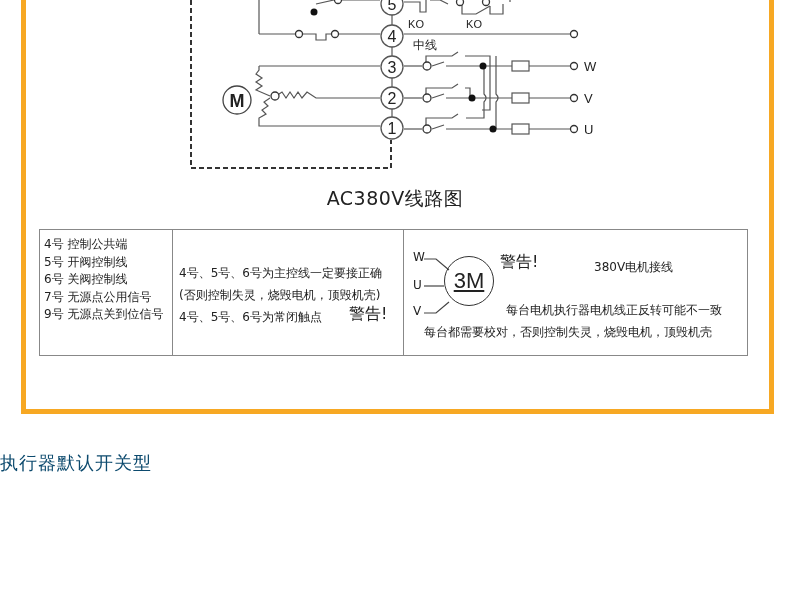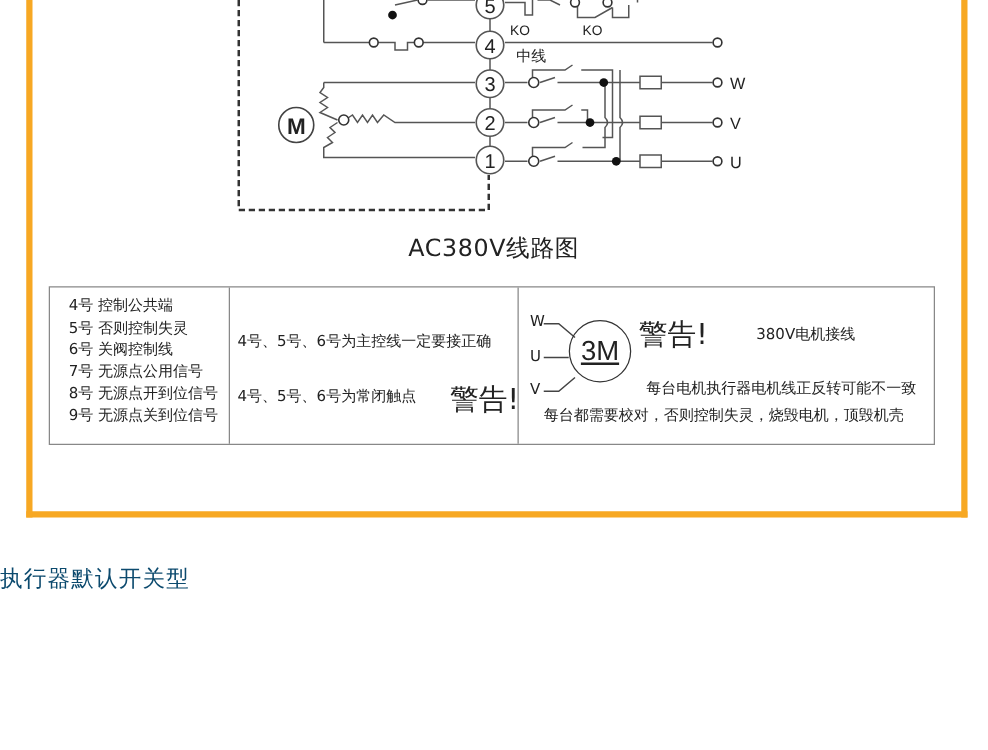--- a/index.html
+++ b/index.html
@@ -7,26 +7,26 @@
            font-family: "DejaVu Sans", "Liberation Sans", sans-serif; color: #222; }
     .frame { position: absolute; left: 21px; top: -10px; width: 743px; height: 419px;
              border-left: 5px solid #F7A823; border-right: 5px solid #F7A823;
              border-bottom: 5px solid #F7A823; border-top: none; }
     svg.diagram { position: absolute; left: 0; top: 0; }
     .diagram-title { position: absolute; left: 0; width: 790px; top: 186px; text-align: center;
                      font-size: 19px; color: #222; letter-spacing: 0.5px; }
     .table { position: absolute; left: 39px; top: 229px; width: 709px; height: 127px;
              border: 1.5px solid #888; display: flex; box-sizing: border-box; }
     .cell { box-sizing: border-box; height: 100%; position: relative; }
-    .c1 { width: 133px; border-right: 1.5px solid #888; padding: 6px 0 0 4px; margin-left: 11px; }
+    .c1 { width: 133px; border-right: 1.5px solid #888; padding: 6px 0 0 4px; }
     .c2 { width: 231px; border-right: 1.5px solid #888; }
     .c3 { flex: 1; position: relative; }
     .pin-line { font-size: 12px; line-height: 17.5px; white-space: nowrap; color: #222; }
     .c2 .l { position: absolute; left: 6px; font-size: 12px; white-space: nowrap; color: #222; }
-    .warn-big { position: absolute; font-size: 23px; color: #222; white-space: nowrap; }
+    .warn-big { position: absolute; font-size: 16px; color: #222; white-space: nowrap; }
     .c3 .t { position: absolute; font-size: 12px; white-space: nowrap; color: #222; }
     .motor-3m { position: absolute; left: 40px; top: 26px; width: 50px; height: 50px;
                 border: 1.5px solid #333; border-radius: 50%; box-sizing: border-box;
                 text-align: center; line-height: 48px; font-size: 22px; color: #222;
                 font-family: "Liberation Sans Narrow", "Liberation Sans", sans-serif; text-decoration: underline; }
     .phase-lbl { position: absolute; font-size: 12px; color: #222; }
     .caption { position: absolute; left: 0; width: 790px; top: 451px; text-align: left;
                font-size: 18px; color: #0c4a6e; letter-spacing: 1px; }
   </style>
 </head>
@@ -141,28 +141,28 @@
   <text x="584" y="71" font-size="13" fill="#222">W</text>
   <text x="584" y="103" font-size="13" fill="#222">V</text>
   <text x="584" y="134" font-size="13" fill="#222">U</text>
 </svg>
 
 <div class="diagram-title">AC380V线路图</div>
 
 <div class="table">
   <div class="cell c1">
     <div class="pin-line">4号 控制公共端</div>
-    <div class="pin-line">5号 否则控制失灵</div>
+    <div class="pin-line">5号 开阀控制线</div>
     <div class="pin-line">6号 关阀控制线</div>
     <div class="pin-line">7号 无源点公用信号</div>
-    <div class="pin-line">8号 无源点开到位信号</div>
     <div class="pin-line">9号 无源点关到位信号</div>
   </div>
   <div class="cell c2">
     <div class="l" style="top:35px;">4号、5号、6号为主控线一定要接正确</div>
+    <div class="l" style="top:57px;">(否则控制失灵，烧毁电机，顶毁机壳)</div>
     <div class="l" style="top:79px;">4号、5号、6号为常闭触点</div>
     <div class="warn-big" style="left:176px; top:74px;">警告!</div>
   </div>
   <div class="cell c3">
     <div class="phase-lbl" style="left:9px; top:20px;">W</div>
     <div class="phase-lbl" style="left:9px; top:48px;">U</div>
     <div class="phase-lbl" style="left:9px; top:74px;">V</div>
     <svg style="position:absolute;left:0;top:0;" width="60" height="100">
       <g stroke="#444" stroke-width="1.2" fill="none">
         <path d="M20 29 L32 29 L45 40"></path>

